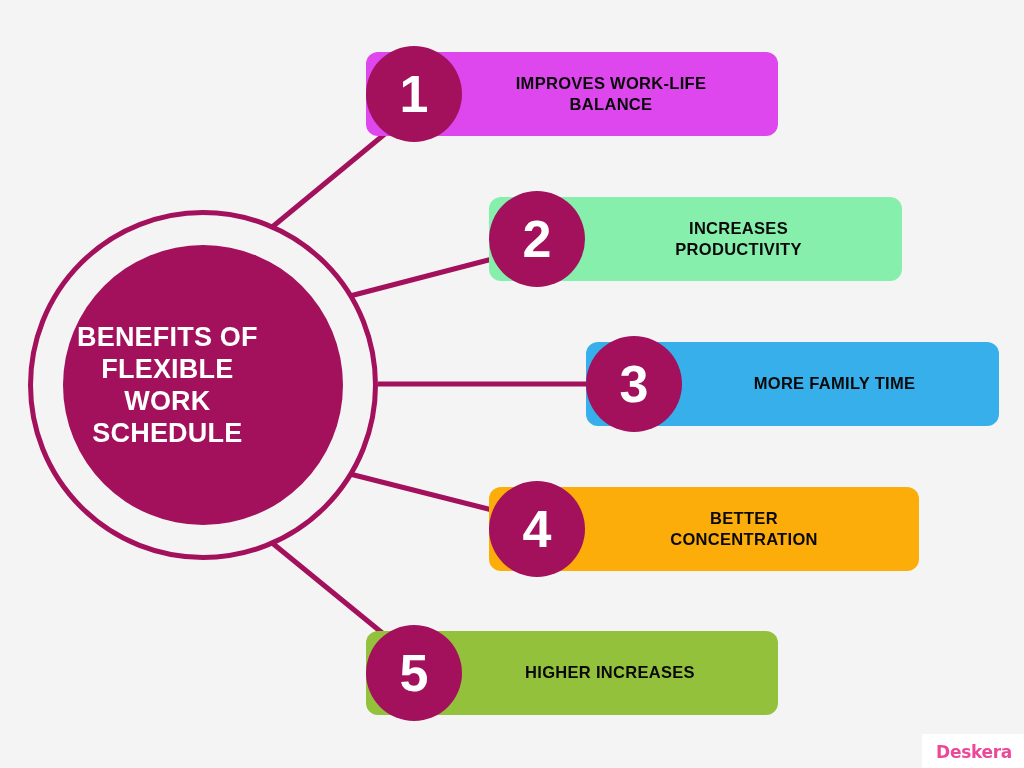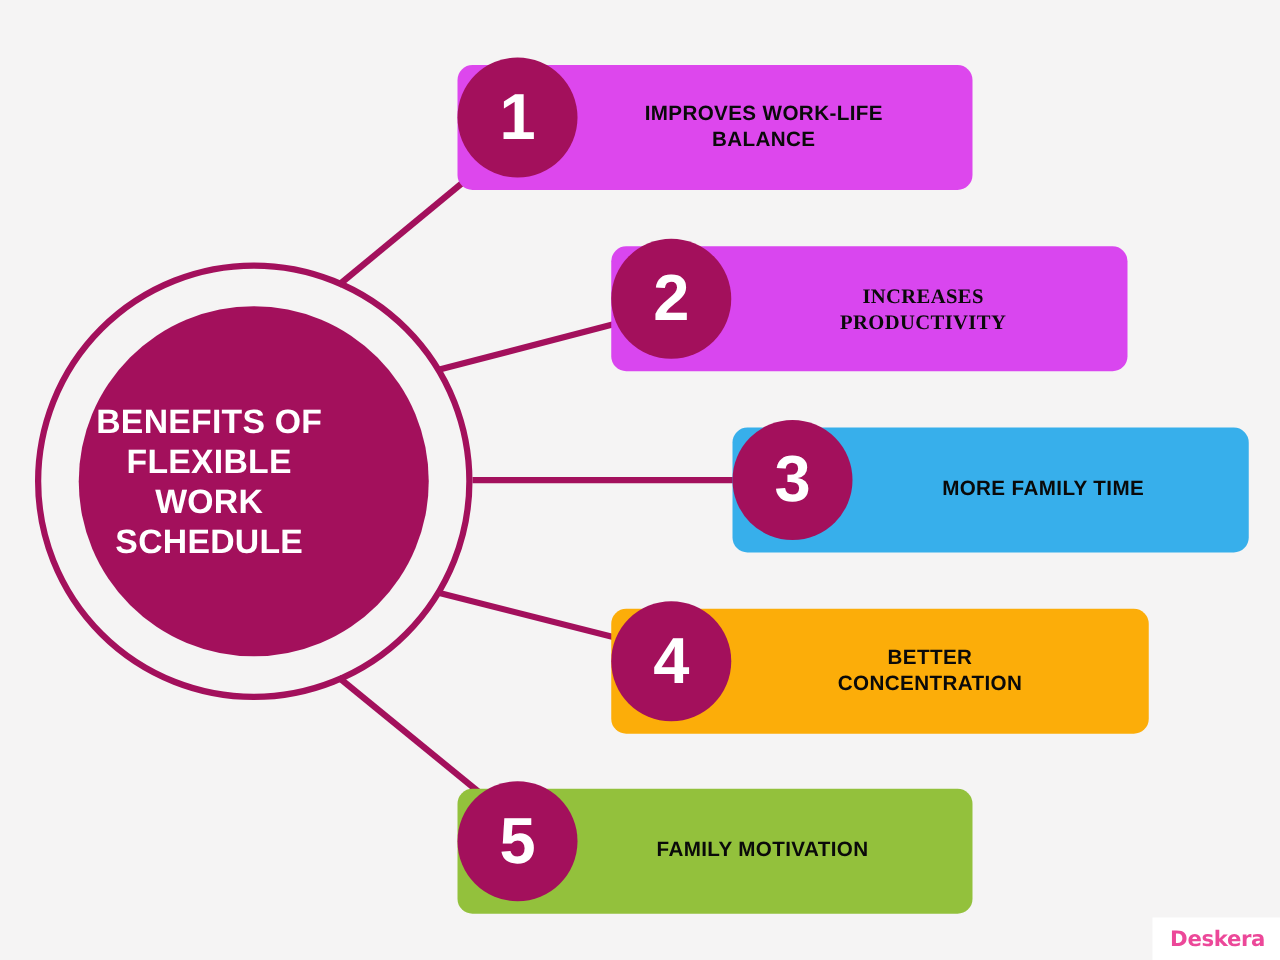--- a/index.html
+++ b/index.html
@@ -70,21 +70,21 @@
   
   .item {
     position: absolute;
     z-index: 2;
     height: 96px;
   }
   .item-bar {
     position: absolute;
     left: 0;
     top: 6px;
-    height: 100px;
+    height: 84px;
     border-radius: 12px;
     box-sizing: border-box;
     display: flex;
     align-items: center;
     justify-content: center;
     z-index: 2;
   }
   .item-bar-label {
     color: #0a0a0a;
     font-weight: bold;
@@ -165,21 +165,21 @@
     <div class="item-bar" style="width:412px; background:#DD47ED;">
       <div class="item-bar-label">IMPROVES WORK-LIFE
 BALANCE</div>
     </div>
     <div class="item-badge">
       <span class="item-badge-num">1</span>
     </div>
   </div>
 
   <div class="item item-2" style="left:489px; top:191px; width:413px;">
-    <div class="item-bar" style="width:413px; background:#d946ef;font-family:Liberation Serif, serif;">
+    <div class="item-bar" style="width:413px; background:#86efac;">
       <div class="item-bar-label">INCREASES
 PRODUCTIVITY</div>
     </div>
     <div class="item-badge">
       <span class="item-badge-num">2</span>
     </div>
   </div>
 
   <div class="item item-3" style="left:586px; top:336px; width:413px;">
     <div class="item-bar" style="width:413px; background:#37AFEB;">
@@ -195,21 +195,21 @@
       <div class="item-bar-label">BETTER
 CONCENTRATION</div>
     </div>
     <div class="item-badge">
       <span class="item-badge-num">4</span>
     </div>
   </div>
 
   <div class="item item-5" style="left:366px; top:625px; width:412px;">
     <div class="item-bar" style="width:412px; background:#93C13C;">
-      <div class="item-bar-label">FAMILY MOTIVATION</div>
+      <div class="item-bar-label">HIGHER INCREASES</div>
     </div>
     <div class="item-badge">
       <span class="item-badge-num">5</span>
     </div>
   </div>
 
   <div class="brand">
     <span class="brand-text">Deskera</span>
   </div>
 

